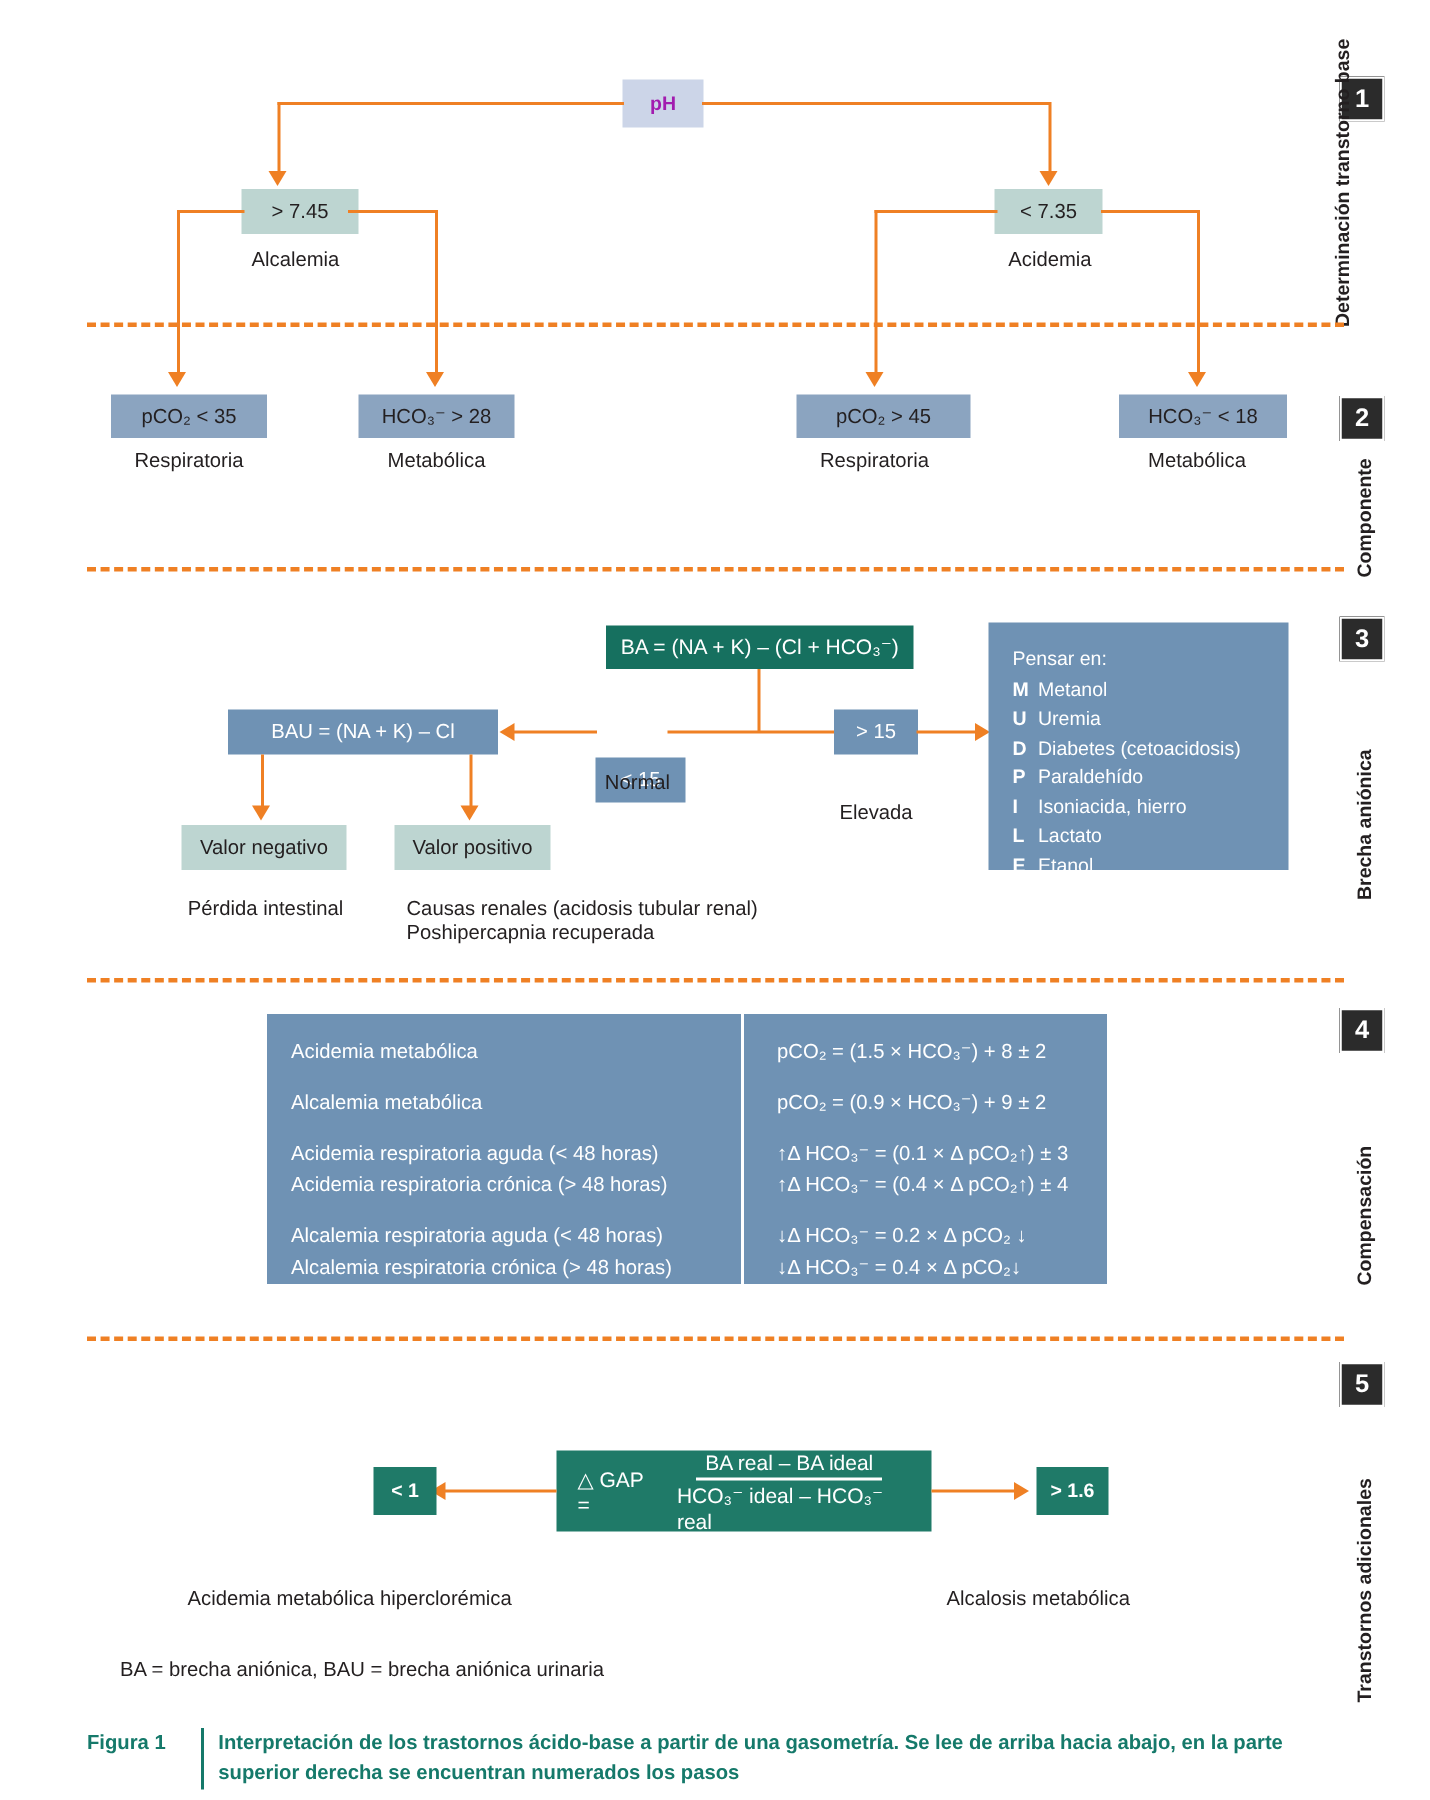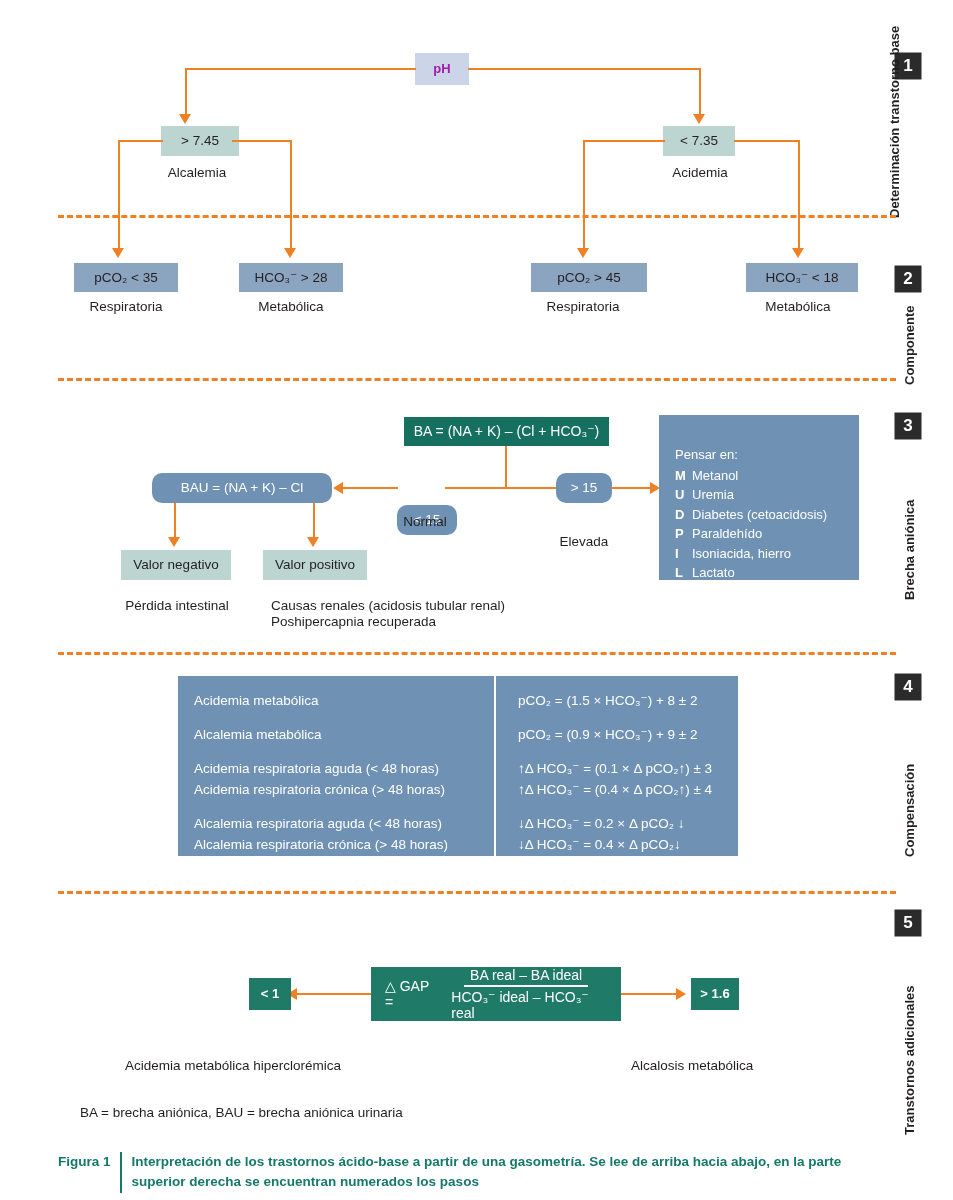--- a/index.html
+++ b/index.html
@@ -7,21 +7,21 @@
   #page{position:relative;width:953px;height:1200px;background:#fff;overflow:hidden;}
 
   .box{position:absolute;box-sizing:border-box;display:flex;align-items:center;justify-content:center;
        text-align:center;line-height:1.15;}
   .lbl{position:absolute;color:#231f20;font-size:13.5px;line-height:1.25;white-space:nowrap;}
 
   
   .c-ph     {background:#ccd5e8;color:#a21caf;font-weight:bold;font-size:13px;}
   .c-sage   {background:#bdd5d1;color:#231f20;font-size:13.5px;}
   .c-slate  {background:#8ba4c0;color:#231f20;font-size:13.5px;}
-  .c-slateW {background:#6f92b4;color:#ffffff;font-size:13.5px;border-radius:10px;}
+  .c-slateW {background:#6f92b4;color:#ffffff;font-size:13.5px;}
   .c-teal   {background:#16705f;color:#ffffff;font-size:14px;}
   .c-tealSm {background:#1f7a68;color:#ffffff;font-size:13px;font-weight:bold;}
 
   
   .ln{position:absolute;background:#ef8024;}
   .lnh{height:2.2px;}
   .lnv{width:2.2px;}
   .arw{position:absolute;width:0;height:0;}
   .arw-d{border-left:6.5px solid transparent;border-right:6.5px solid transparent;border-top:10px solid #ef8024;}
   .arw-l{border-top:6.5px solid transparent;border-bottom:6.5px solid transparent;border-right:10px solid #ef8024;}
@@ -33,21 +33,21 @@
   
   .step{position:absolute;width:30px;height:30px;background:#2b2b2b;color:#fff;
         display:flex;align-items:center;justify-content:center;font-weight:bold;font-size:17px;
         box-shadow:0 0 0 1.5px #fff inset;}
   .vlabel{position:absolute;color:#231f20;font-weight:bold;font-size:13px;
           writing-mode:vertical-rl;transform:rotate(180deg);white-space:nowrap;text-align:center;
           line-height:1.35;}
 
   
   #mudpiles{position:absolute;background:#6f92b4;color:#fff;font-size:13px;line-height:1.5;
-            padding:30px 14px 12px 16px;box-sizing:border-box;}
+            padding:14px 14px 12px 16px;box-sizing:border-box;}
   #mudpiles .hd{margin-bottom:1px;}
   #mudpiles .row{display:flex;}
   #mudpiles .k{width:17px;font-weight:bold;flex:none;}
 
   
   #comp{position:absolute;background:#6f92b4;color:#fff;display:flex;box-sizing:border-box;}
   #comp .col{padding:15px 0 15px 13px;box-sizing:border-box;}
   #comp .cL{width:316px;padding-left:16px;}
   #comp .cR{width:244px;padding-left:22px;border-left:2px solid #ffffff;}
   #comp .r{font-size:13.5px;line-height:1.55;white-space:nowrap;}
@@ -57,21 +57,21 @@
   #dgap{position:absolute;background:#1f7a68;color:#fff;box-sizing:border-box;
         display:flex;align-items:center;justify-content:center;padding:7px 14px;font-size:14px;}
   #dgap .eq{display:flex;align-items:center;gap:9px;}
   #dgap .frac{display:flex;flex-direction:column;align-items:center;}
   #dgap .num{padding:1px 6px 2px;border-bottom:2px solid #fff;}
   #dgap .den{padding:2px 6px 1px;}
 
   
   #caption{position:absolute;color:#15796a;font-weight:bold;font-size:13.5px;line-height:1.5;
            display:flex;}
-  #caption .ftitle{white-space:nowrap;padding-right:9px;}
+  #caption .ftitle{white-space:nowrap;padding-right:23px;}
   #caption .fbody{border-left:2px solid #15796a;padding-left:10px;max-width:760px;}
 </style>
 </head>
 <body>
 
 <div id="page">
 
   <div class="step" style="left:893px;top:51px;">1</div>
   <div class="vlabel" style="left:886px;top:108px;width:44px;height:110px;">Determinación transtorno base</div>
 

